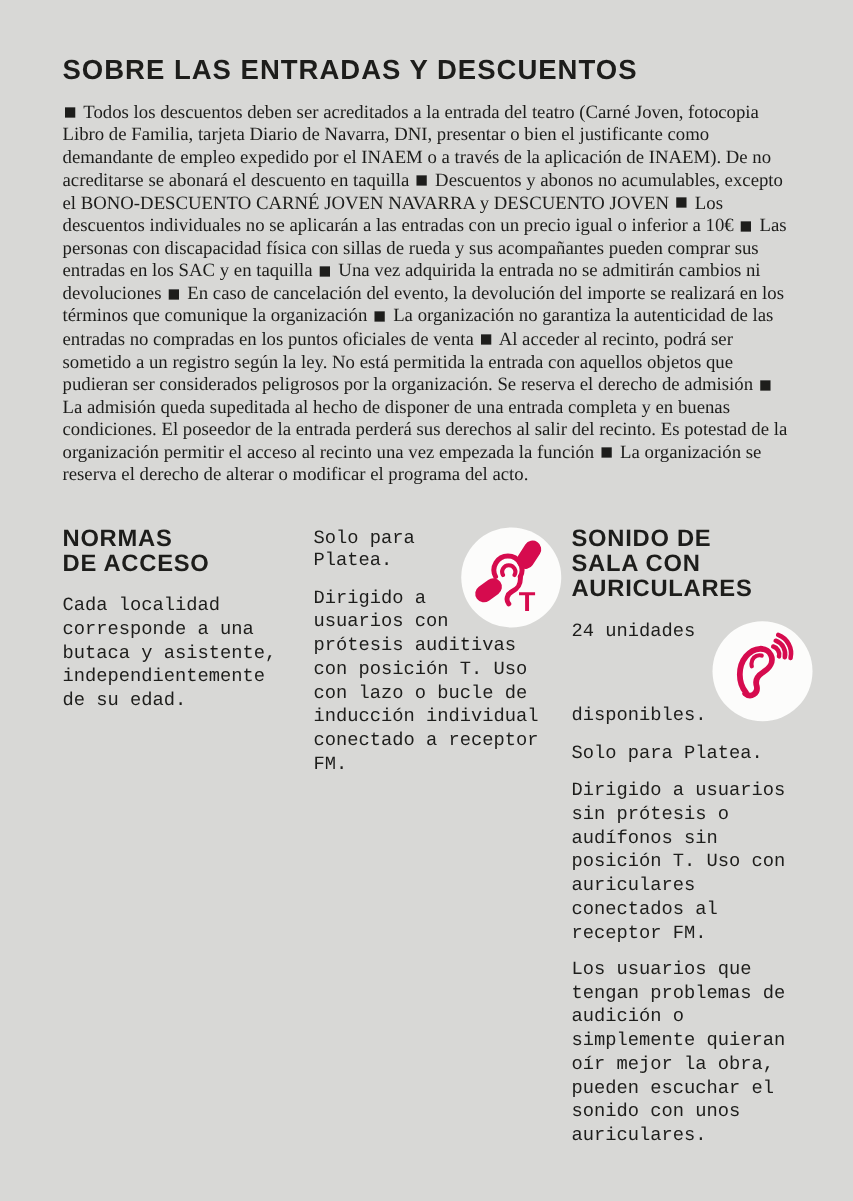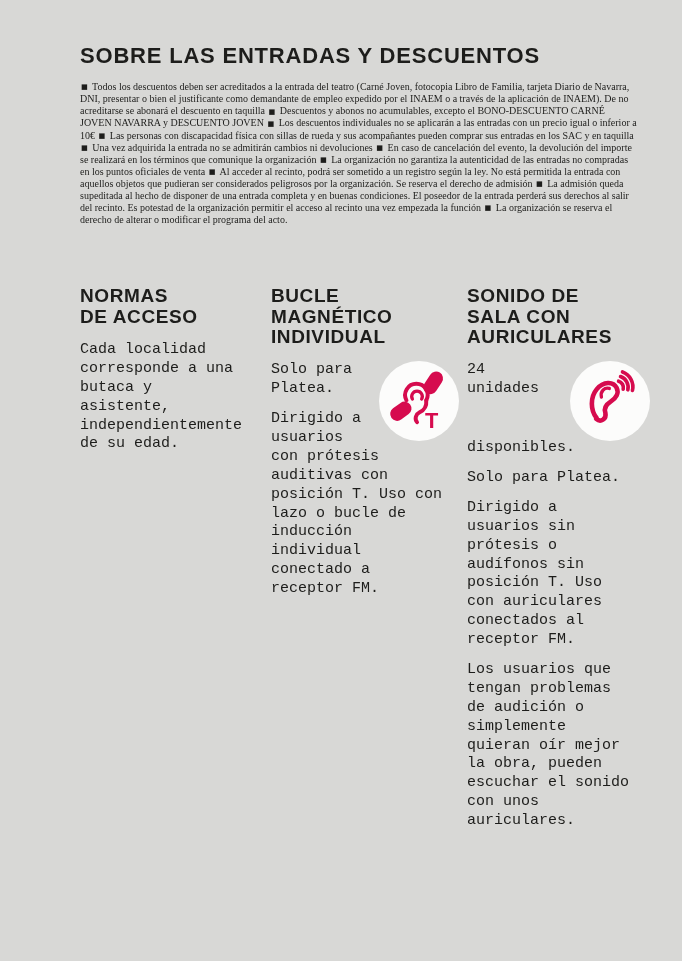--- a/index.html
+++ b/index.html
@@ -6,50 +6,50 @@
   body {
     width: 682px; height: 961px;
     background: #d8d8d6;
     font-family: "Liberation Serif", serif;
     color: #1d1d1b;
     overflow: hidden;
   }
   .page {
     box-sizing: border-box;
     width: 682px; height: 961px;
-    padding: 44px 44px 0 80px;
+    padding: 44px 44px 0 50px;
     position: relative;
   }
   .page-title {
     margin: 0 0 13px 0;
     font-family: "Liberation Sans", sans-serif;
     font-weight: 700;
     font-size: 22px;
     line-height: 1.1;
     letter-spacing: 0.8px;
     color: #1d1d1b;
   }
   .intro {
-    font-size: 10px;
+    font-size: 15px;
     line-height: 1.21;
     max-width: 592px;
     text-align: left;
   }
   .bullet {
     font-family: "DejaVu Sans", sans-serif;
     font-size: 0.72em;
     vertical-align: 0.12em;
     margin: 0 2px 0 1px;
     color: #1d1d1b;
   }
   .columns {
     display: grid;
     grid-template-columns: 1fr 1.03fr 1fr;
     column-gap: 20px;
-    margin-top: 60px;
+    margin-top: 32px;
   }
   .col-heading {
     margin: 0 0 14px 0;
     font-family: "Liberation Sans", sans-serif;
     font-weight: 700;
     font-size: 19px;
     line-height: 1.07;
     letter-spacing: 0.6px;
     color: #1d1d1b;
   }
@@ -80,21 +80,20 @@
   <div class="columns">
 
     <div class="column">
       <h2 class="col-heading">NORMAS<br>DE ACCESO</h2>
       <div class="col-content">
           <p>Cada localidad corresponde a una butaca y asistente, independientemente de su edad.</p>
         </div>
     </div>
 
     <div class="column">
-      <h2 class="col-heading">BUCLE<br>MAGNÉTICO<br>INDIVIDUAL</h2>
       <div class="col-content">
         <span class="icon-circle">
           <svg viewBox="0 0 100 100" aria-hidden="true">
             <g fill="#d60b4e" stroke="none">
               <rect x="61" y="4" width="21" height="37" rx="10.5" transform="rotate(33 71.5 22.5)"></rect>
               <rect x="5" y="55" width="35" height="21" rx="10.5" transform="rotate(-36 22.5 65.5)"></rect>
             </g>
             <g fill="none" stroke="#d60b4e" stroke-linecap="round">
               <path d="M31 49 A17 17 0 1 1 61 49" stroke-width="6"></path>
               <path d="M40 47 A8 8 0 1 1 54 47" stroke-width="5"></path>

